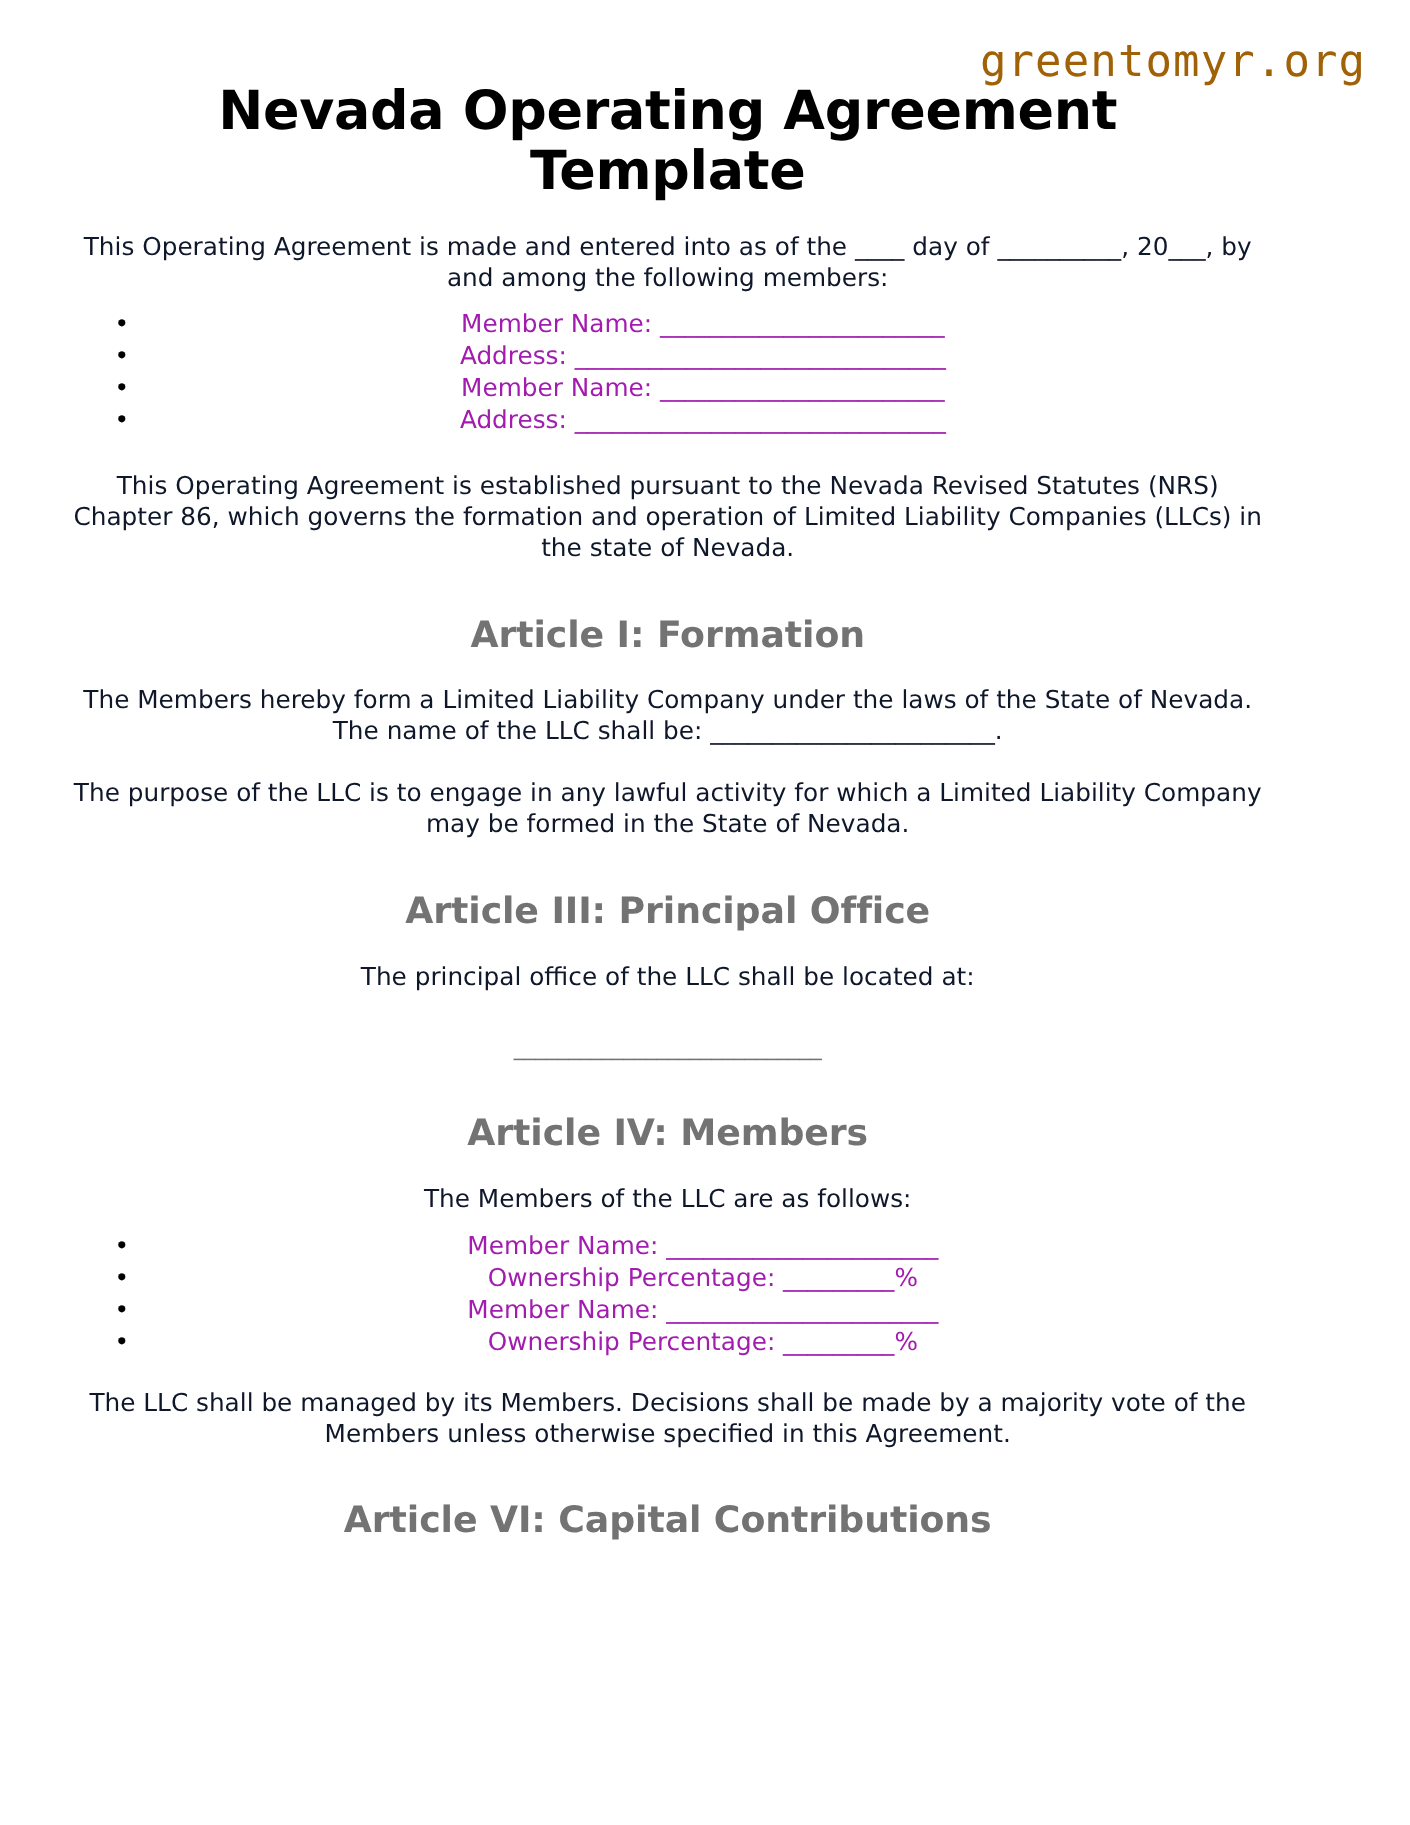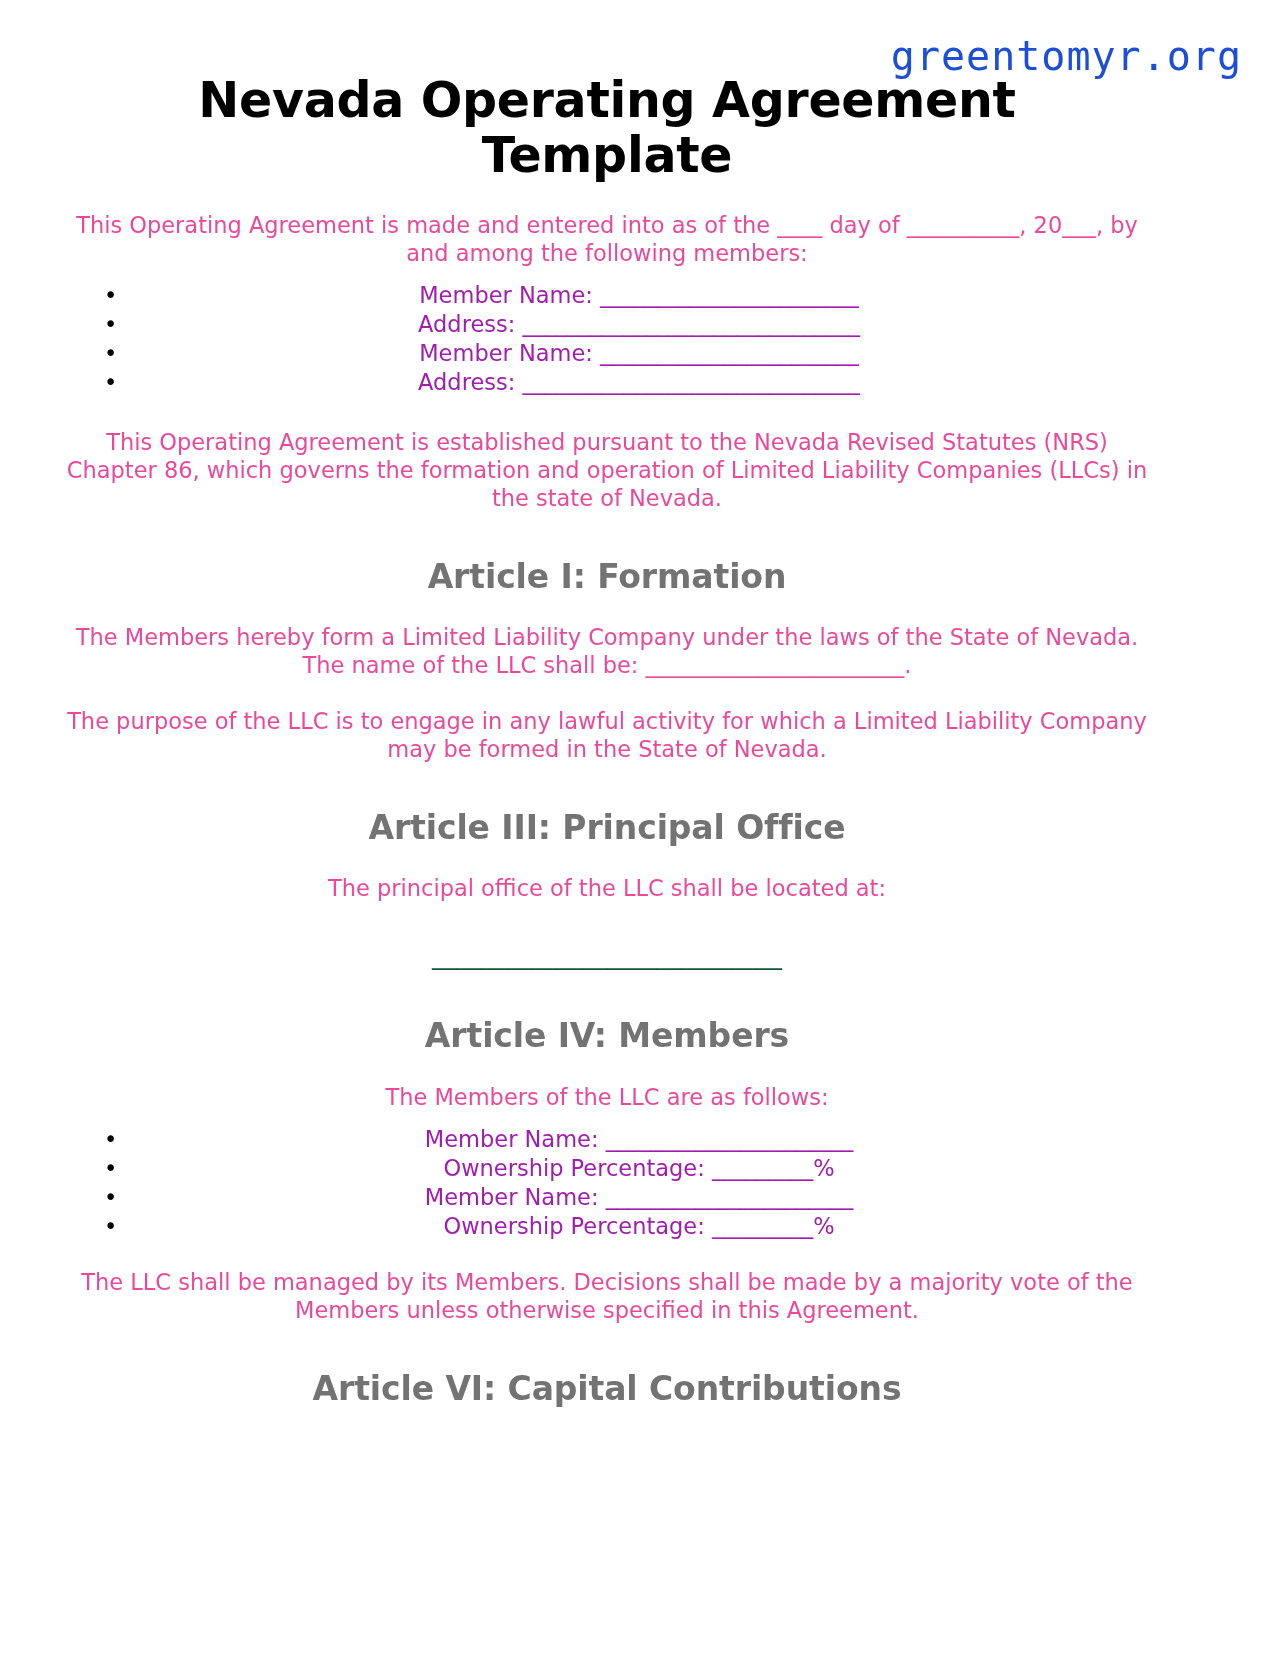--- a/index.html
+++ b/index.html
@@ -21,21 +21,21 @@
     box-sizing: border-box;
     overflow: hidden;
   }
   .watermark {
     position: absolute;
     top: 36px;
     right: 40px;
     font-family: "DejaVu Sans Mono", "Liberation Mono", monospace;
     font-size: 40px;
     letter-spacing: 1px;
-    color: #1d4ed8;
+    color: #a16207;
     white-space: nowrap;
     line-height: 1;
   }
   .content {
     position: absolute;
     left: 66px;
     top: 74px;
     width: 1082px;
     text-align: center;
   }
@@ -52,21 +52,21 @@
     font-weight: bold;
     line-height: 1.2;
     margin: 44px 0 0 0;
     letter-spacing: -0.1px;
     color: #737373;
   }
   p.body-text {
     font-size: 22.5px;
     line-height: 1.26;
     margin: 27px 0 0 0;
-    color: #ec4899;
+    color: #0f172a;
   }
   p.body-text.tight-top {
     margin-top: 30px;
   }
   ul.blank-list {
     list-style: none;
     margin: 14px 0 0 0;
     padding: 0 0 0 38px;
   }
   ul.blank-list li {
@@ -80,24 +80,24 @@
   ul.blank-list li::before {
     content: "\2022";
     position: absolute;
     left: 0;
     top: 0;
     font-size: 22.5px;
     line-height: 1.29;
     color: #000;
   }
   .blank-line {
-    font-size: 25px;
+    font-size: 20px;
     line-height: 1.26;
     margin: 38px 0 0 0;
-    color: #14532d;
+    color: #737373;
     letter-spacing: 0px;
   }
 </style>
 </head>
 <body>
 
 <div class="page">
 
   <div class="watermark">greentomyr.org</div>
 

